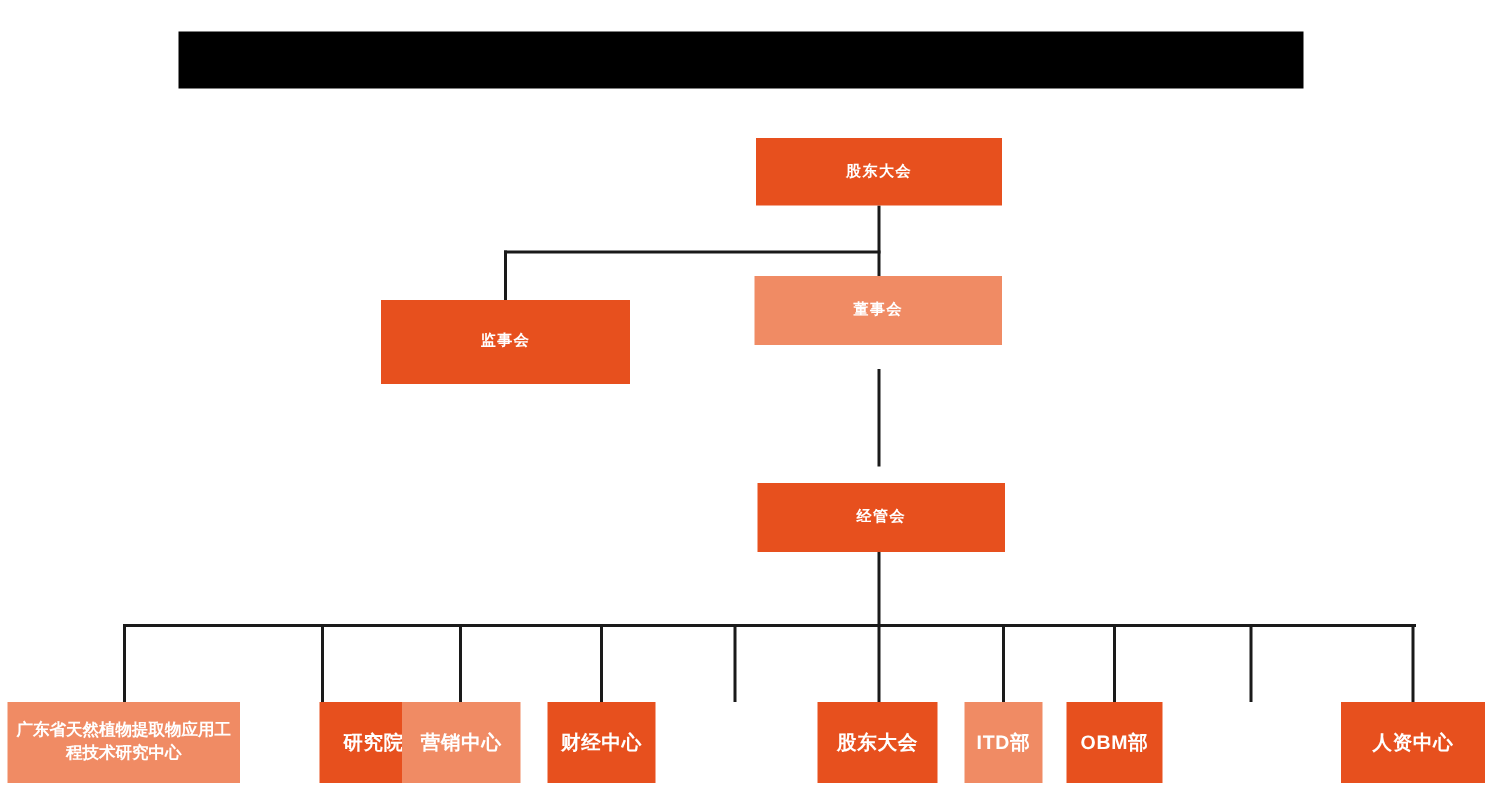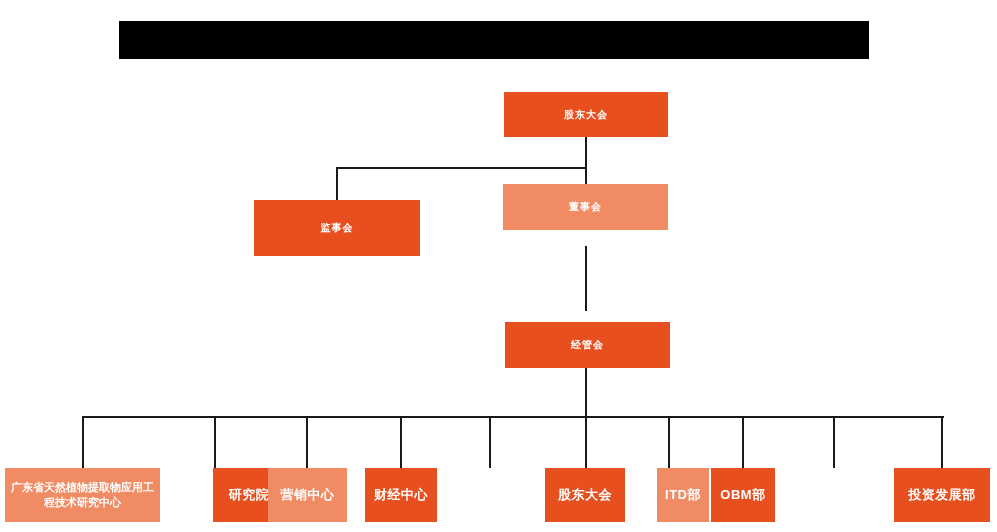--- a/index.html
+++ b/index.html
@@ -31,21 +31,21 @@
   .n-sup{left:254px;top:200px;width:166px;height:56px;}
   .n-board{left:503px;top:184px;width:165px;height:46px;}
   .n-mgmt{left:505px;top:322px;width:165px;height:46px;}
   
   .d0{left:5px;width:155px;}
   .d1{left:179px;width:72px;margin-left:34px;}
   .d2{left:268px;width:79px;}
   .d3{left:365px;width:72px;}
   .d4{left:454px;width:73px;}
   .d5{left:545px;width:80px;}
-  .d6{left:643px;width:52px;margin-left:14px;}
+  .d6{left:643px;width:52px;}
   .d7{left:711px;width:64px;}
   .d8{left:792px;width:85px;}
   .d9{left:894px;width:96px;}
   
   .c-spine1{left:585px;top:137px;width:2px;height:64px;}
   .c-branch-h{left:336px;top:167px;width:251px;height:2px;}
   .c-sup-drop{left:336px;top:167px;width:2px;height:33px;}
   .c-spine2{left:585px;top:246px;width:2px;height:65px;}
   .c-spine3{left:585px;top:357px;width:2px;height:111px;}
   .c-dist-h{left:82px;top:416px;width:862px;height:2px;}
@@ -87,15 +87,15 @@
   <div class="node light lvl n-board">董事会</div>
   <div class="node dark lvl n-mgmt">经管会</div>
 
   <div class="node light dept dept-long d0">广东省天然植物提取物应用工程技术研究中心</div>
   <div class="node dark  dept d1">研究院</div>
   <div class="node light dept d2">营销中心</div>
   <div class="node dark  dept d3">财经中心</div>
   <div class="node dark  dept d5">股东大会</div>
   <div class="node light dept d6">ITD部</div>
   <div class="node dark  dept d7">OBM部</div>
-  <div class="node dark  dept d9">投资发展部</div>
+  <div class="node dark  dept d9">人资中心</div>
 
 </div>
 
 </body></html>

